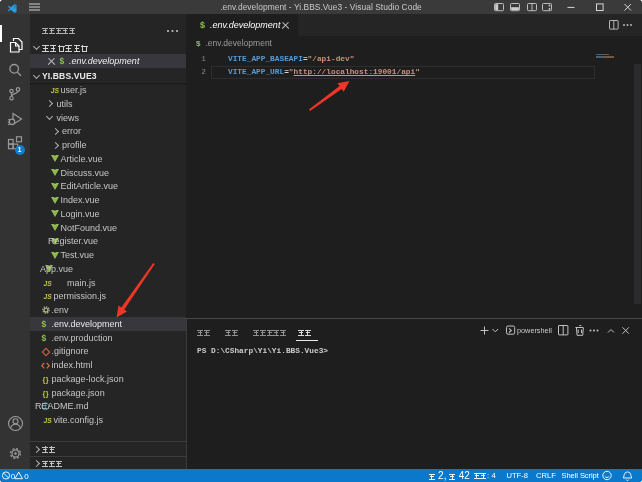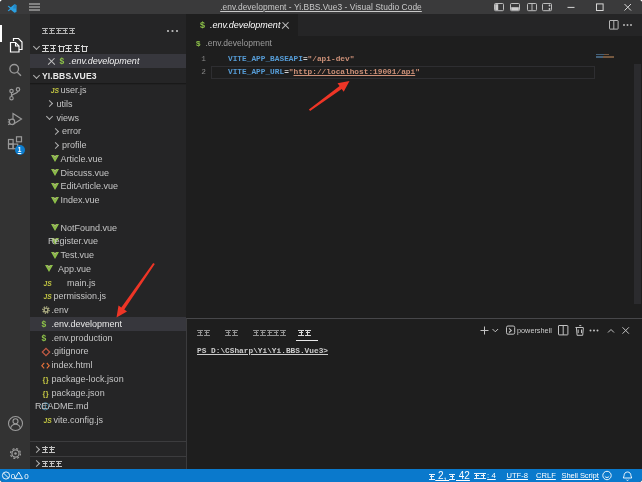--- a/index.html
+++ b/index.html
@@ -1,17 +1,17 @@
 <!DOCTYPE html>
 <html><head><meta charset="utf-8"><style>
 html,body{margin:0;padding:0;background:#fdfdfd;}
 *{box-sizing:border-box;}
 #win{position:relative;width:642px;height:482px;overflow:hidden;background:#1e1e1e;border-radius:3.5px;
   font-family:"Liberation Sans",sans-serif;color:#cccccc;}
-.abs{position:absolute;text-decoration:underline;}
+.abs{position:absolute;}
 .hz{display:inline-block;width:7px;height:7.5px;margin-right:0.8px;vertical-align:-1px;
  background-image:linear-gradient(currentColor,currentColor),linear-gradient(currentColor,currentColor),linear-gradient(currentColor,currentColor),linear-gradient(currentColor,currentColor);
  background-size:7px 1px,7px 1px,1px 7.5px,5px 1px;
  background-position:0 0,0 6px,3px 0,1px 3px;
  background-repeat:no-repeat;opacity:.92;}
 .hz.b{background-size:7px 1px,5px 1px,1px 7.5px,1px 5px;background-position:0 1px,1px 6px,1.5px 0,5px 1px;}
 .hz.c{background-size:6px 1px,6px 1px,1px 6.5px,4px 1px;background-position:.5px .5px,.5px 6px,3px .5px,1.5px 3px;}
 .hz.s{width:6px;height:6.5px;background-size:6px 1px,6px 1px,1px 6.5px,4px 1px;background-position:0 .5px,0 5.5px,2.5px 0,1px 2.8px;}
 #titlebar{left:0;top:0;width:642px;height:14px;background:#3a3a3b;}
 #title-text{left:0;top:0;width:642px;height:14px;line-height:15px;text-align:center;font-size:8.4px;color:#c9c9c9;letter-spacing:0.05px;}
@@ -193,20 +193,27 @@
         </svg>
       <span class="lb" style="left:30.6px">EditArticle.vue</span>
     </div>
     <div class="row" style="top:179.4px">
       <svg width="8" height="7" style="left:20.8px;top:3.4px" viewBox="0 0 8 7">
           <path fill="#8dc149" d="M0 0 L4 7 L8 0 H5.9 L4 3.4 L2.1 0 Z"></path>
           <path fill="#cadd83" d="M2.1 0 L4 3.4 L5.9 0 H4.9 L4 1.7 L3.1 0 Z"></path>
         </svg>
       <span class="lb" style="left:30.6px">Index.vue</span>
     </div>
+    <div class="row" style="top:193.1px">
+      <svg width="8" height="7" style="left:20.8px;top:3.4px" viewBox="0 0 8 7">
+          <path fill="#8dc149" d="M0 0 L4 7 L8 0 H5.9 L4 3.4 L2.1 0 Z"></path>
+          <path fill="#cadd83" d="M2.1 0 L4 3.4 L5.9 0 H4.9 L4 1.7 L3.1 0 Z"></path>
+        </svg>
+      <span class="lb" style="left:30.6px">Login.vue</span>
+    </div>
     <div class="row" style="top:206.9px">
       <svg width="8" height="7" style="left:20.8px;top:3.4px" viewBox="0 0 8 7">
           <path fill="#8dc149" d="M0 0 L4 7 L8 0 H5.9 L4 3.4 L2.1 0 Z"></path>
           <path fill="#cadd83" d="M2.1 0 L4 3.4 L5.9 0 H4.9 L4 1.7 L3.1 0 Z"></path>
         </svg>
       <span class="lb" style="left:30.6px">NotFound.vue</span>
     </div>
     <div class="row" style="top:220.6px">
       <svg width="8" height="7" style="left:20.8px;top:3.4px" viewBox="0 0 8 7">
           <path fill="#8dc149" d="M0 0 L4 7 L8 0 H5.9 L4 3.4 L2.1 0 Z"></path>
@@ -219,21 +226,21 @@
           <path fill="#8dc149" d="M0 0 L4 7 L8 0 H5.9 L4 3.4 L2.1 0 Z"></path>
           <path fill="#cadd83" d="M2.1 0 L4 3.4 L5.9 0 H4.9 L4 1.7 L3.1 0 Z"></path>
         </svg>
       <span class="lb" style="left:30.6px">Test.vue</span>
     </div>
     <div class="row" style="top:248.1px">
       <svg width="8" height="7" style="left:14.5px;top:3.4px" viewBox="0 0 8 7">
           <path fill="#8dc149" d="M0 0 L4 7 L8 0 H5.9 L4 3.4 L2.1 0 Z"></path>
           <path fill="#cadd83" d="M2.1 0 L4 3.4 L5.9 0 H4.9 L4 1.7 L3.1 0 Z"></path>
         </svg>
-      <span class="lb" style="left:28px">App.vue</span>
+      <span class="lb" style="left:10px">App.vue</span>
     </div>
     <div class="row" style="top:261.9px">
       <span class="tico" style="left:13.5px;color:#c5c843;font-size:6.7px;font-weight:bold;font-style:italic">JS</span>
       <span class="lb" style="left:37px">main.js</span>
     </div>
     <div class="row" style="top:275.6px">
       <span class="tico" style="left:13.5px;color:#c5c843;font-size:6.7px;font-weight:bold;font-style:italic">JS</span>
       <span class="lb" style="left:23.5px">permission.js</span>
     </div>
     <div class="row" style="top:289.4px">

